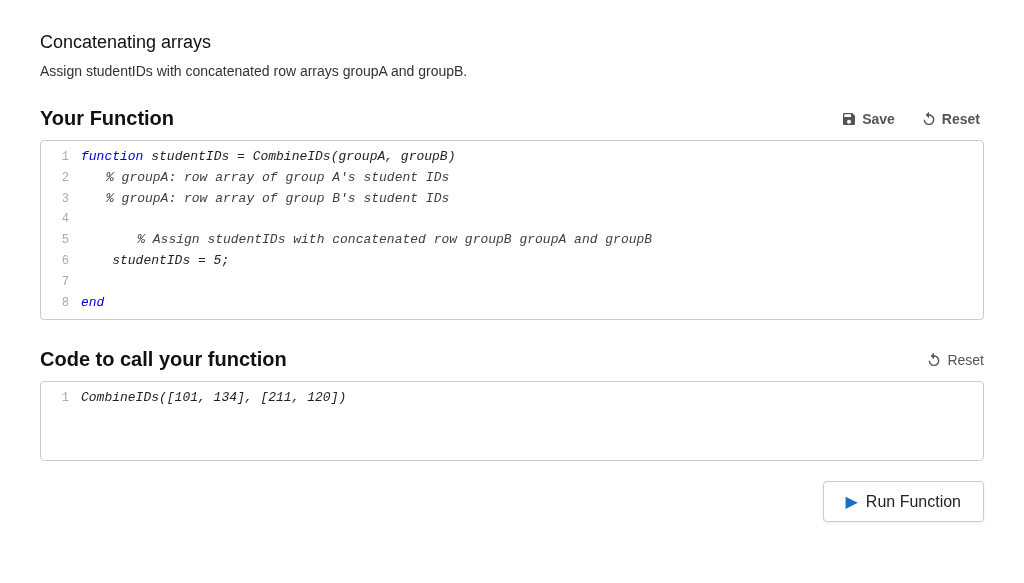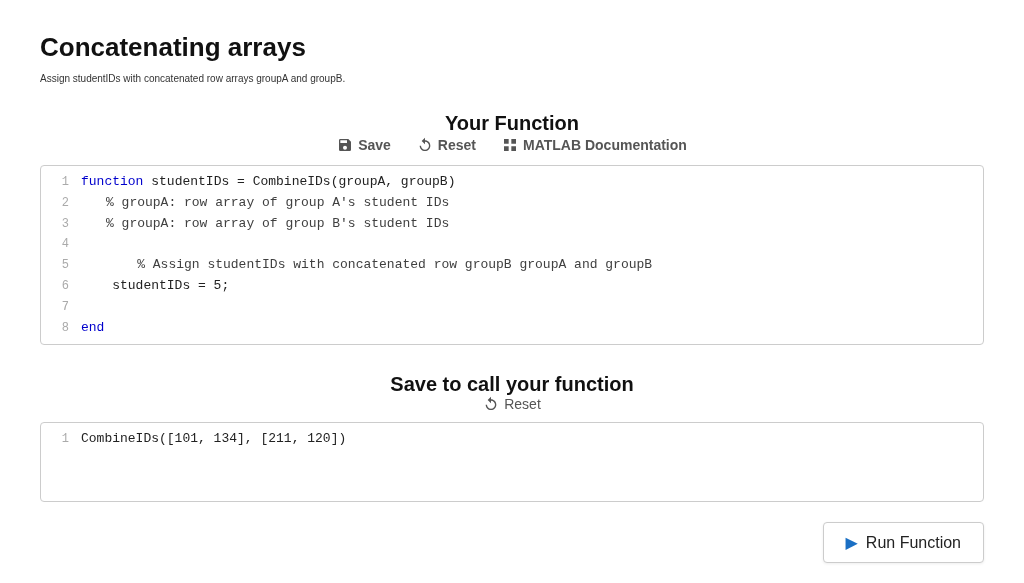--- a/index.html
+++ b/index.html
@@ -6,38 +6,37 @@
     body {
       font-family: -apple-system, BlinkMacSystemFont, 'Segoe UI', Arial, sans-serif;
       background: #fff;
       color: #222;
       padding: 32px 40px;
       width: 1024px;
       min-height: 583px;
     }
 
     .page-title {
-      font-size: 26px;
-      font-weight: 700;
+      font-size: 18px;
+      font-weight: 400;
       margin-bottom: 10px;
       color: #111;
     }
 
     .page-subtitle {
-      font-size: 10px;
+      font-size: 14px;
       color: #333;
       margin-bottom: 28px;
     }
 
     .section-header {
       display: flex;
       align-items: center;
       justify-content: space-between;
       margin-bottom: 10px;
-      flex-direction: column;
     }
 
     .section-title {
       font-size: 20px;
       font-weight: 700;
       color: #111;
     }
 
     .toolbar {
       display: flex;
@@ -87,20 +86,21 @@
       min-width: 20px;
       text-align: right;
       margin-right: 12px;
       user-select: none;
       padding-top: 1px;
     }
 
     .code-content {
       white-space: pre;
       flex: 1;
+      font-style: italic;
     }
 
     .kw { color: #0000cc; font-weight: normal; }
     .comment { color: #404040; margin-left: 25px; }
     .normal { color: #222; }
 
     .code-editor-block {
       padding: 6px 0;
     }
 
@@ -175,27 +175,20 @@
       </svg>
       <span>Save</span>
     </button>
     <button class="toolbar-btn">
 
       <svg viewBox="0 0 24 24">
         <path d="M12 5V1L7 6l5 5V7c3.31 0 6 2.69 6 6s-2.69 6-6 6-6-2.69-6-6H4c0 4.42 3.58 8 8 8s8-3.58 8-8-3.58-8-8-8z"></path>
       </svg>
       <span>Reset</span>
     </button>
-    <button class="toolbar-btn">
-
-      <svg viewBox="0 0 24 24">
-        <path d="M3 3h7v7H3V3zm0 11h7v7H3v-7zm11-11h7v7h-7V3zm0 11h7v7h-7v-7z"></path>
-      </svg>
-      <span>MATLAB Documentation</span>
-    </button>
   </div>
 </div>
 
 <div class="code-editor">
   <div class="code-editor-block">
 
     <div class="code-line">
       <span class="line-num">1</span>
       <span class="code-content"><span class="kw">function</span><span class="normal"> studentIDs = CombineIDs(groupA, groupB)</span></span>
     </div>
@@ -232,21 +225,21 @@
 
     <div class="code-line">
       <span class="line-num">8</span>
       <span class="code-content kw">end</span>
     </div>
   </div>
 </div>
 
 <div class="call-section">
   <div class="section-header">
-    <span class="section-title">Save to call your function</span>
+    <span class="section-title">Code to call your function</span>
     <button class="reset-btn">
       <svg viewBox="0 0 24 24" width="16" height="16" fill="currentColor">
         <path d="M12 5V1L7 6l5 5V7c3.31 0 6 2.69 6 6s-2.69 6-6 6-6-2.69-6-6H4c0 4.42 3.58 8 8 8s8-3.58 8-8-3.58-8-8-8z"></path>
       </svg>
       <span>Reset</span>
     </button>
   </div>
   <div class="call-editor">
     <div class="code-line">
       <span class="line-num">1</span>

